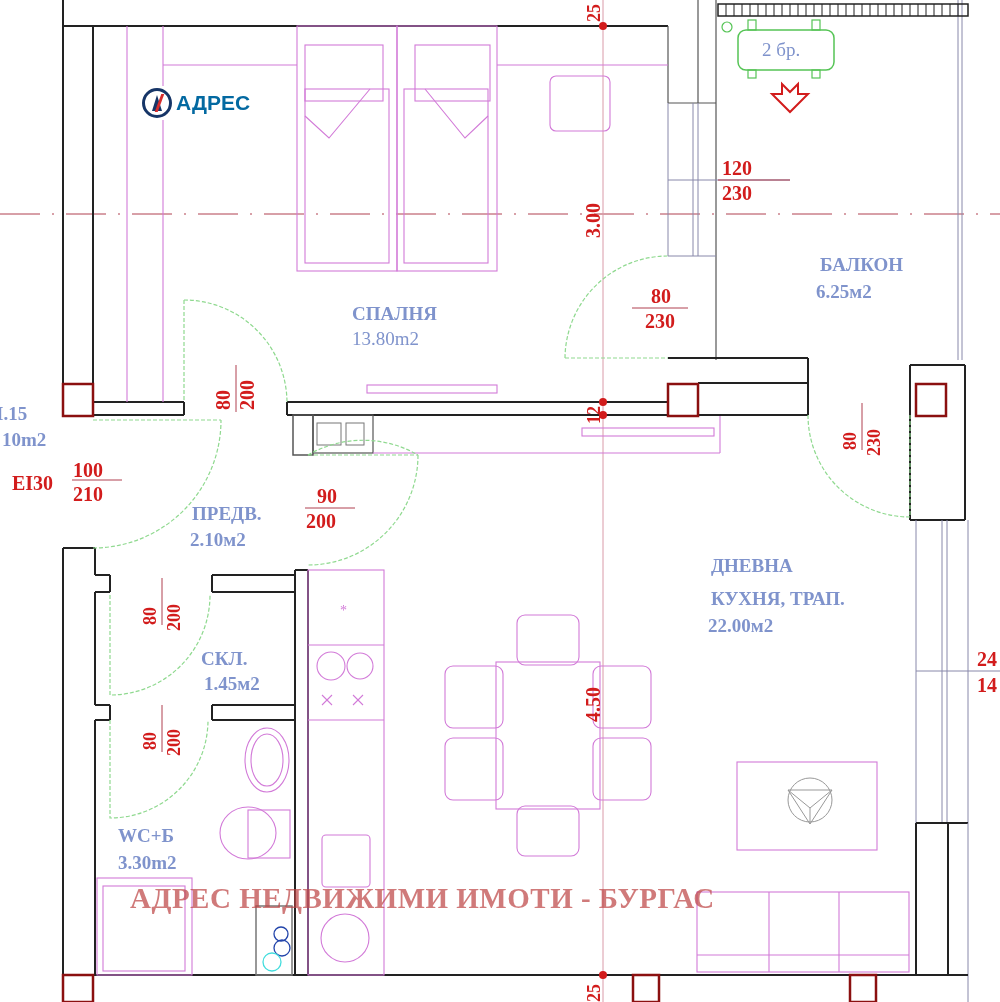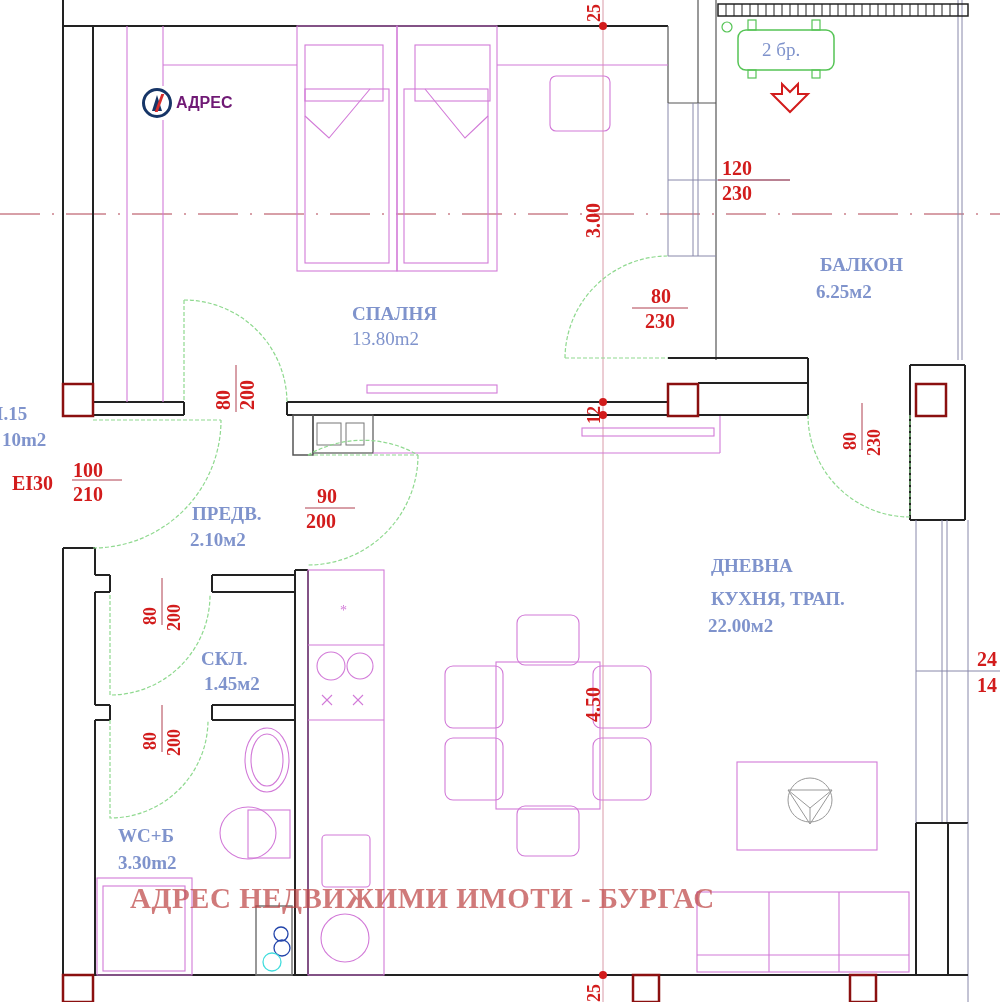--- a/index.html
+++ b/index.html
@@ -13,21 +13,21 @@
   .win { stroke:#8888aa; stroke-width:1; fill:none; }
   .furn { stroke:#d27ad8; stroke-width:1.1; fill:none; }
   .door { stroke:#8fd98f; stroke-width:1.2; fill:none; stroke-dasharray:4 2; }
   .axis { stroke:#b04050; stroke-width:1; fill:none; stroke-dasharray:40 12 2 12; }
   .axis-v { stroke:#d99aa8; stroke-width:1; fill:none; }
   .column { stroke:#8b1010; stroke-width:2.5; fill:none; }
   .logo { position:absolute; left:138px; top:86px; display:flex; align-items:center; gap:4px; background:#fff; padding:2px 4px; }
   .logo-mark { width:30px; height:30px; border:3.5px solid #163567; border-radius:50%; box-sizing:border-box; position:relative; }
   .logo-mark::before { content:""; position:absolute; left:7px; top:4px; width:0; height:0; border-left:5px solid transparent; border-right:5px solid transparent; border-bottom:16px solid #163567; }
   .logo-mark::after { content:""; position:absolute; left:13px; top:3px; width:3px; height:18px; background:#d62d2d; transform:skewX(-20deg); }
-  .logo-text { font-family:"Liberation Sans", sans-serif; font-weight:bold; font-size:16px; color:#701a75; letter-spacing:0px; }
+  .logo-text { font-family:"Liberation Sans", sans-serif; font-weight:bold; font-size:21px; color:#0369a1; letter-spacing:0px; }
   .watermark { position:absolute; left:130px; top:882px; font-family:Liberation Serif, serif; font-weight:bold; font-size:29px; color:rgba(190,70,70,0.72); white-space:nowrap; letter-spacing:0.5px; }
 </style>
 </head>
 <body>
 
 <svg id="plan" viewBox="0 0 1000 1002" xmlns="http://www.w3.org/2000/svg">
 
   <g>
     <line class="axis" x1="0" y1="214" x2="1000" y2="214"></line>
     <line class="axis-v" x1="603" y1="0" x2="603" y2="1002"></line>

